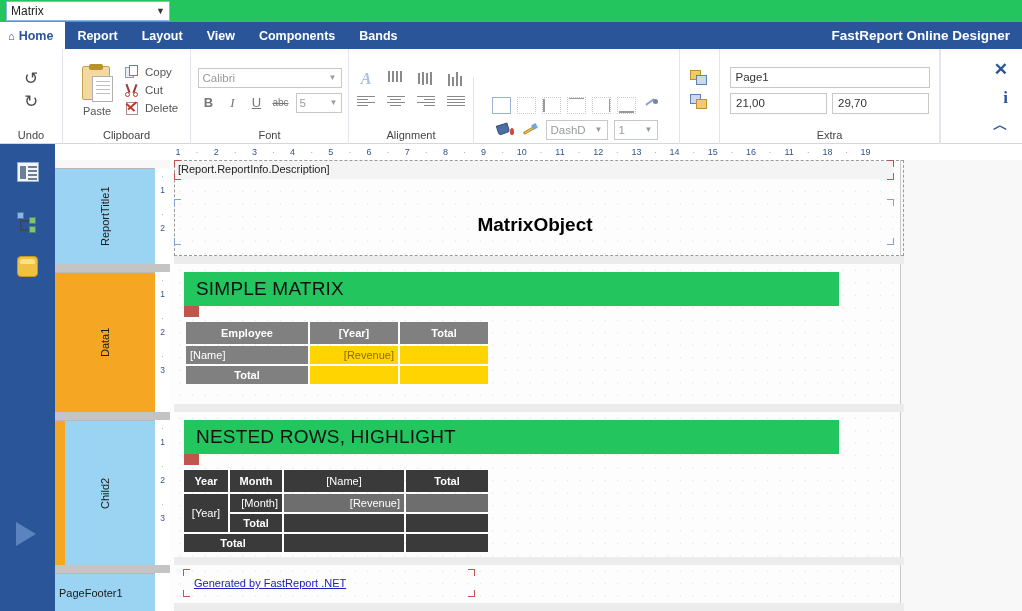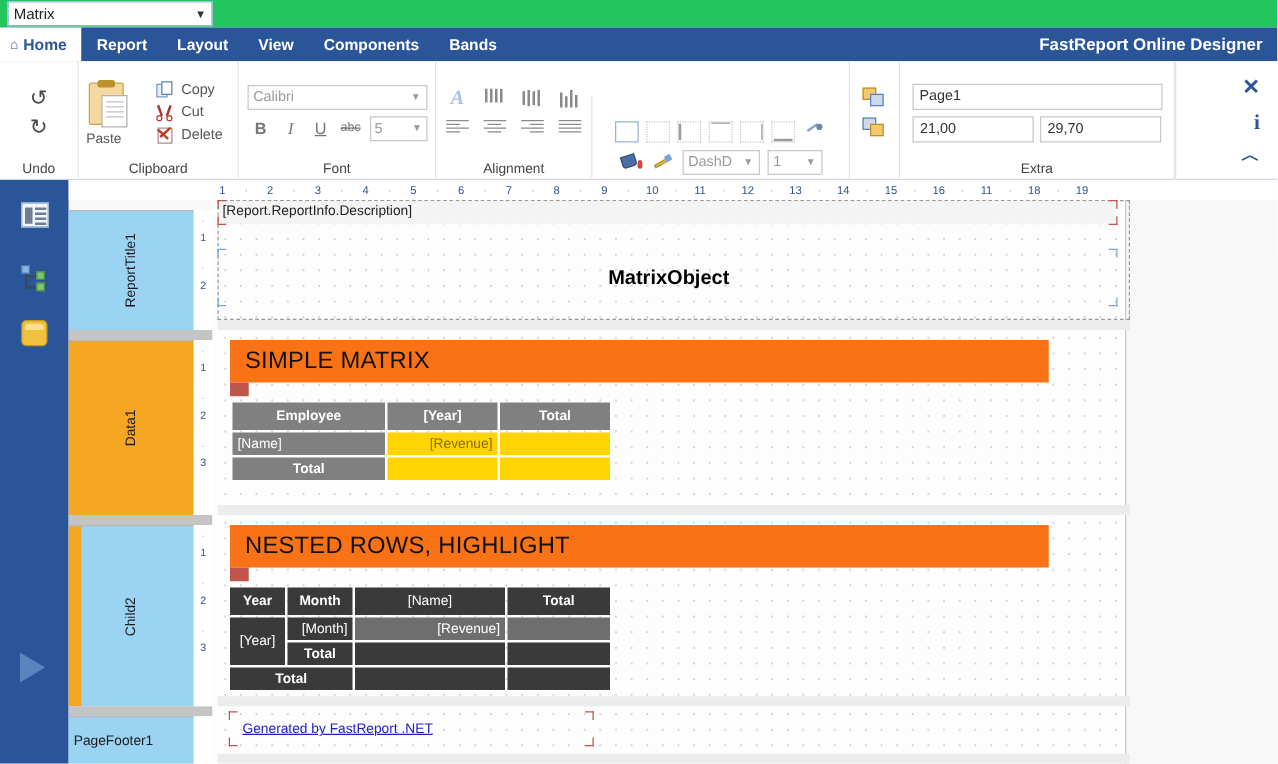--- a/index.html
+++ b/index.html
@@ -58,21 +58,21 @@
   
   .g-undo { width:62px; }
   .g-undo .rbody { flex-direction:column; justify-content:center; gap:6px; padding-top:4px;}
   .undo-ico { font-size:17px; color:#4a4a4a; line-height:1; }
 
   
   .g-clip { width:128px; }
   .g-clip .rbody { align-items:stretch; padding-top:4px; }
   .paste-col {
     width:56px; display:flex; flex-direction:column;
-    justify-content:center; cursor:pointer;
+    align-items:center; justify-content:center; cursor:pointer;
   }
   .paste-ico { width:34px; height:40px; position:relative; }
   .paste-ico .clipboard {
     position:absolute; left:2px; top:2px; width:28px; height:34px;
     background:#f3d9a0; border:1px solid #c9a24a; border-radius:2px;
   }
   .paste-ico .clip-top {
     position:absolute; left:9px; top:0px; width:14px; height:6px;
     background:#b9922f; border-radius:2px;
   }
@@ -275,24 +275,24 @@
   .selbox .c-bl { left:-1px; bottom:-1px; border-right:none; border-top:none; }
   .selbox .c-br { right:-1px; bottom:-1px; border-left:none; border-top:none; }
 
   .dashrect { position:absolute; border:1px dashed #9a9a9a; }
 
   .desc-field {
     position:absolute; background:#f4f4f4;
     font-size:11px; color:#222; padding:2px 3px; white-space:nowrap;
   }
   .matrix-title {
-    position:absolute; text-align:center; font-size:16px; font-weight:bold; color:#000;
+    position:absolute; text-align:center; font-size:19px; font-weight:bold; color:#000;
   }
   .orange-bar {
-    position:absolute; background:#f97316; display:flex; align-items:center;
+    position:absolute; background:#22c55e; display:flex; align-items:center;
     padding-left:12px; font-size:19px; color:#111; letter-spacing:0.2px;
   }
   .red-handle { position:absolute; width:15px; height:11px; background:#c0554e; }
 
   table.mx { position:absolute; border-collapse:separate; border-spacing:2px; }
   table.mx td {
     font-size:11px; padding:2px 4px; white-space:nowrap; vertical-align:middle;
   }
   td.hdr { background:#808080; color:#fff; text-align:center; font-weight:bold; }
   td.hdrL{ background:#808080; color:#fff; text-align:left; }

